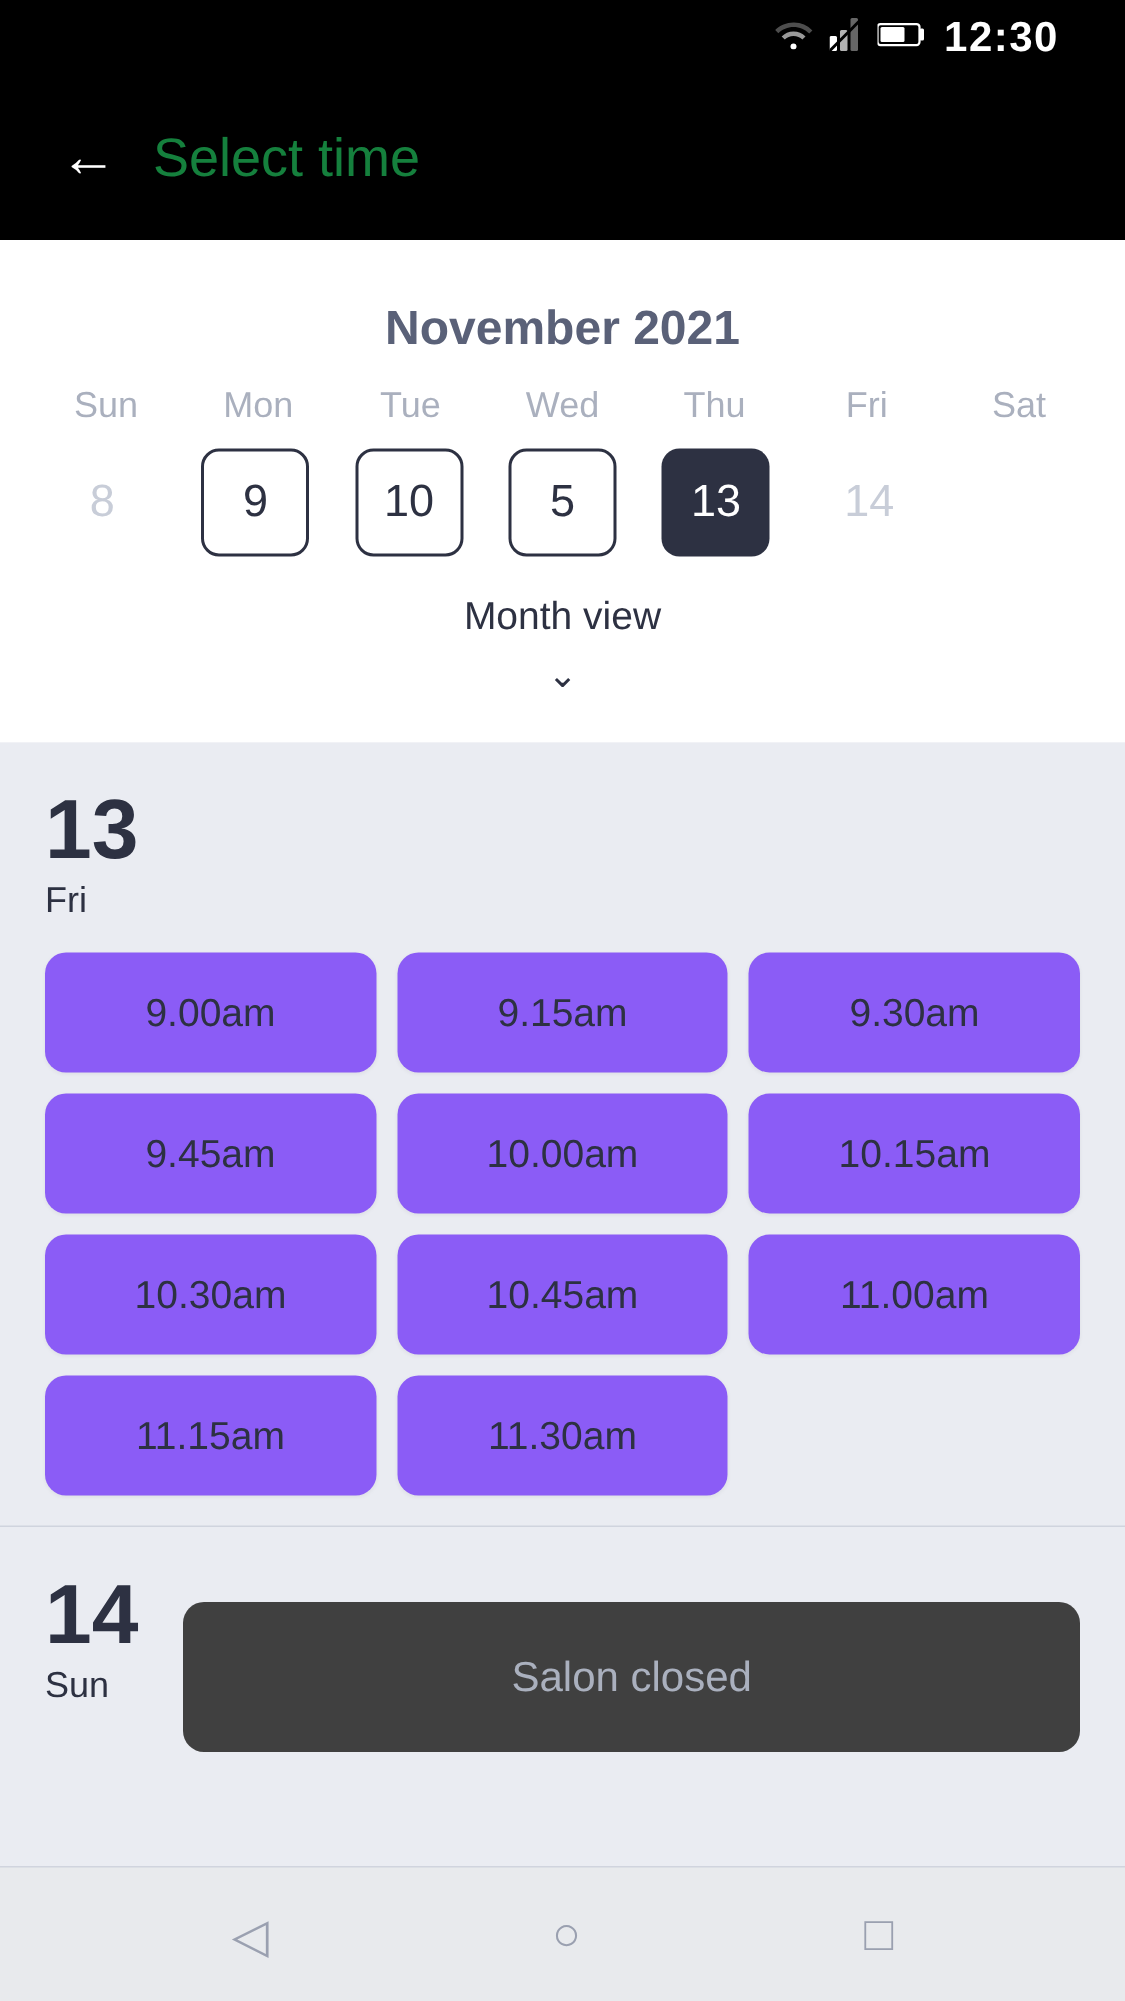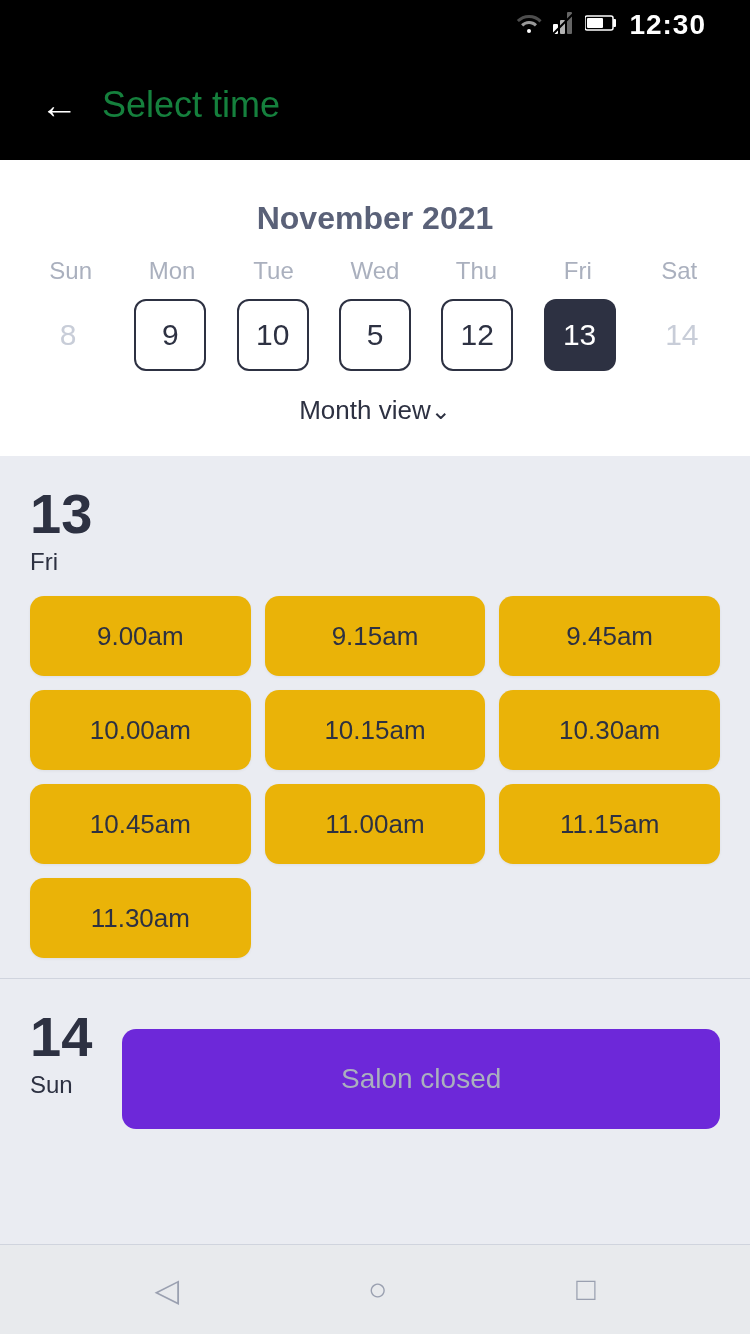--- a/index.html
+++ b/index.html
@@ -115,21 +115,23 @@
     .day-number.dimmed {
       color: #c8cdd8;
     }
 
     
     .month-view-row {
       display: flex;
       align-items: center;
       justify-content: center;
       padding: 20px 0 10px;
-      cursor: pointer;
+      gap: 10px;
+      cursor: pointer;
+      flex-direction: column;
     }
     .month-view-text {
       font-size: 26px;
       color: #2d3142;
       font-weight: 500;
     }
     .chevron-down {
       font-size: 24px;
       color: #2d3142;
     }
@@ -165,36 +167,36 @@
       margin-top: 6px;
     }
 
     .slots-grid {
       display: grid;
       grid-template-columns: repeat(3, 1fr);
       gap: 14px;
       margin-top: 20px;
     }
     .slot-btn {
-      background: #eab308;
+      background: #8b5cf6;
       border: none;
       border-radius: 14px;
       height: 80px;
       display: flex;
       align-items: center;
       justify-content: center;
       font-size: 26px;
       color: #2d3142;
       cursor: pointer;
       box-shadow: 0 1px 3px rgba(0,0,0,0.06);
     }
 
     
     .salon-closed-box {
-      background: #6d28d9;
+      background: #404040;
       border-radius: 14px;
       height: 100px;
       display: flex;
       align-items: center;
       justify-content: center;
       font-size: 28px;
       color: #aab0be;
       margin-top: 20px;
       width: 100%;
     }
@@ -278,23 +280,20 @@
     <div class="day-cell">
       <div class="day-number outlined">9</div>
     </div>
     <div class="day-cell">
       <div class="day-number outlined">10</div>
     </div>
     <div class="day-cell">
       <div class="day-number outlined">5</div>
     </div>
     <div class="day-cell">
-      <div class="day-number outlined">12</div>
-    </div>
-    <div class="day-cell">
       <div class="day-number selected">13</div>
     </div>
     <div class="day-cell">
       <div class="day-number dimmed">14</div>
     </div>
   </div>
 
   <div class="month-view-row">
     <span class="month-view-text">Month view</span>
     <span class="chevron-down">⌄</span>
@@ -306,20 +305,21 @@
   <div class="day-block">
     <div class="day-header">
       <div>
         <div class="day-number-large">13</div>
         <div class="day-name-label">Fri</div>
       </div>
     </div>
     <div class="slots-grid">
       <button class="slot-btn">9.00am</button>
       <button class="slot-btn">9.15am</button>
+      <button class="slot-btn">9.30am</button>
       <button class="slot-btn">9.45am</button>
       <button class="slot-btn">10.00am</button>
       <button class="slot-btn">10.15am</button>
       <button class="slot-btn">10.30am</button>
       <button class="slot-btn">10.45am</button>
       <button class="slot-btn">11.00am</button>
       <button class="slot-btn">11.15am</button>
       <button class="slot-btn">11.30am</button>
     </div>
   </div>

